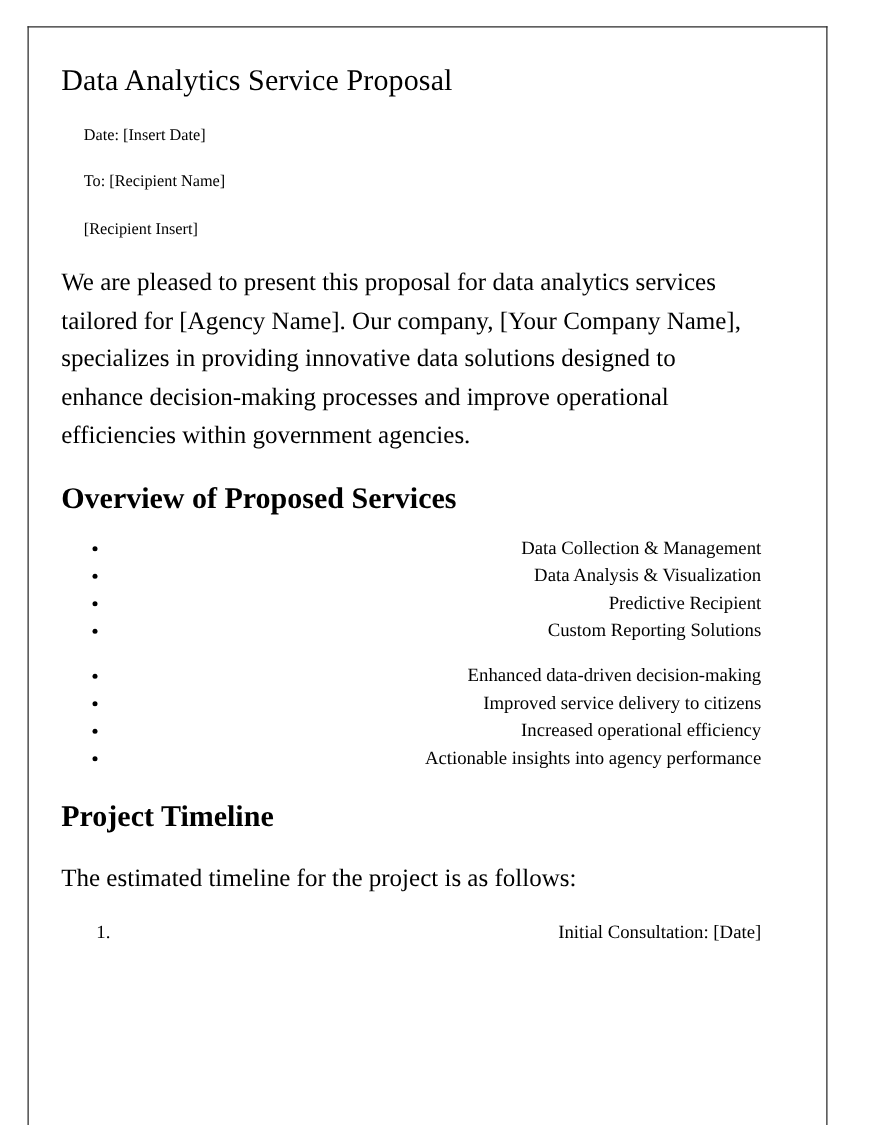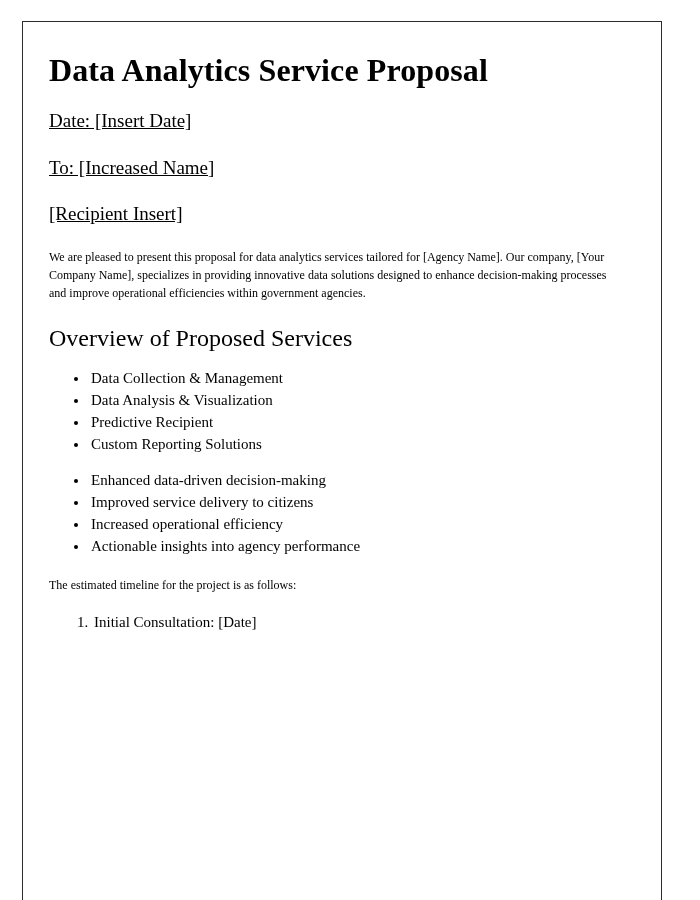--- a/index.html
+++ b/index.html
@@ -23,91 +23,92 @@
     height: 920px;         
     box-sizing: border-box;
     border: 1px solid #2b2b2b;
     border-bottom: none;
     background: #ffffff;
     padding: 0 52px 0 26px;
     overflow: hidden;
   }
 
   .doc-title {
-    font-size: 32px;
-    font-weight: bold;
+    font-size: 24px;
+    font-weight: normal;
     line-height: 1.16;
     margin: 30px 0 0 0;
     letter-spacing: 0.1px;
   }
 
   .line {
-    font-size: 19px;
+    font-size: 13px;
     line-height: 1.5;
-    margin: 18px 0 0 0;
-    text-decoration: underline;
+    margin: 18px 0 0 18px;
   }
 
   .para {
-    font-size: 12px;
+    font-size: 20px;
     line-height: 1.52;
     margin: 19px 0 0 0;
     text-align: left;
   }
 
   .section-heading {
     font-size: 24px;
-    font-weight: normal;
+    font-weight: bold;
     line-height: 1.2;
     margin: 22px 0 0 0;
   }
 
   ul.doc-list {
     margin: 14px 0 0 0;
     padding-left: 40px;
     list-style-type: disc;
   }
   ol.doc-list {
     margin: 16px 0 0 0;
     padding-left: 43px;
     list-style-type: decimal;
   }
   .doc-list li {
     font-size: 15px;
     line-height: 1.47;
     padding-left: 2px;
+    text-align: right;
   }
 </style>
 </head>
 <body>
 
 <div class="page">
 
   <h1 class="doc-title">Data Analytics Service Proposal</h1>
 
   <p class="line">Date: [Insert Date]</p>
-  <p class="line">To: [Increased Name]</p>
+  <p class="line">To: [Recipient Name]</p>
   <p class="line">[Recipient Insert]</p>
 
   <p class="para">We are pleased to present this proposal for data analytics services tailored for [Agency Name]. Our company, [Your Company Name], specializes in providing innovative data solutions designed to enhance decision-making processes and improve operational efficiencies within government agencies.</p>
 
   <h2 class="section-heading">Overview of Proposed Services</h2>
   <ul class="doc-list">
     <li>Data Collection &amp; Management</li>
     <li>Data Analysis &amp; Visualization</li>
     <li>Predictive Recipient</li>
     <li>Custom Reporting Solutions</li>
   </ul>
 
   <ul class="doc-list">
     <li>Enhanced data-driven decision-making</li>
     <li>Improved service delivery to citizens</li>
     <li>Increased operational efficiency</li>
     <li>Actionable insights into agency performance</li>
   </ul>
 
+  <h2 class="section-heading">Project Timeline</h2>
   <p class="para">The estimated timeline for the project is as follows:</p>
   <ol class="doc-list">
     <li>Initial Consultation: [Date]</li>
 
   </ol>
 
 </div>
 
 </body></html>

